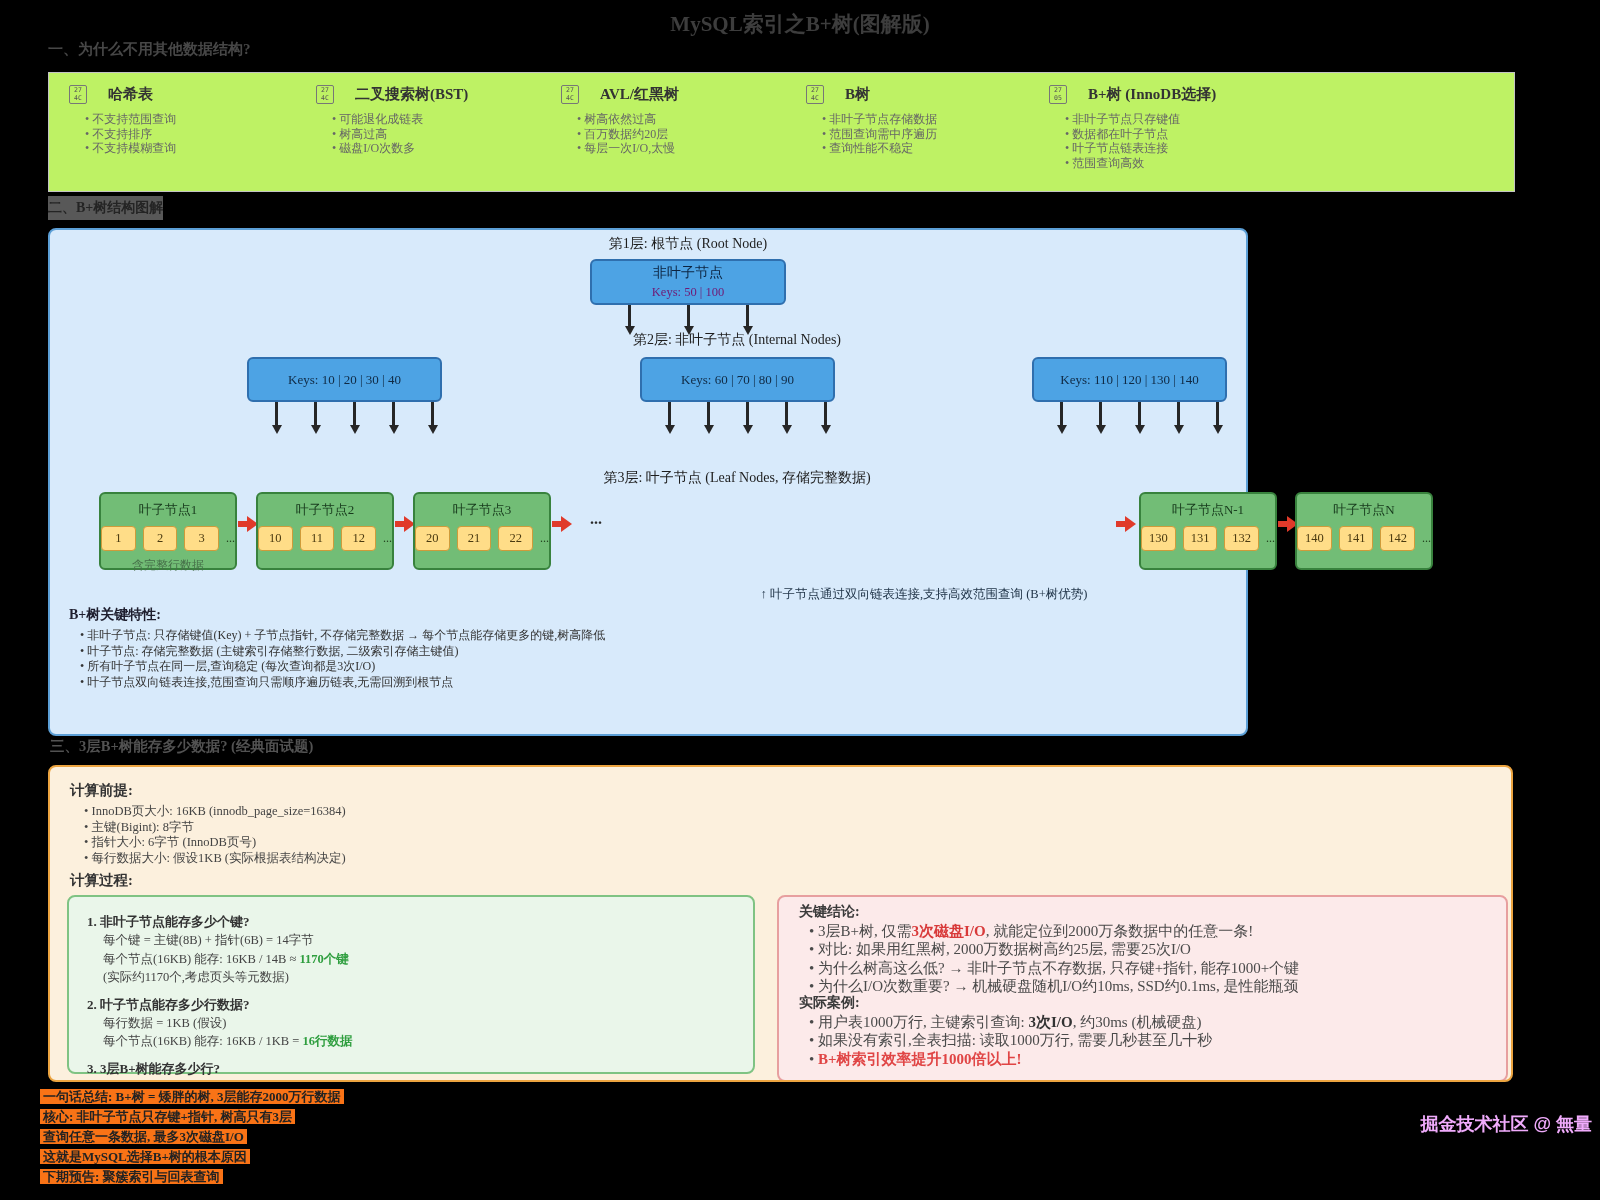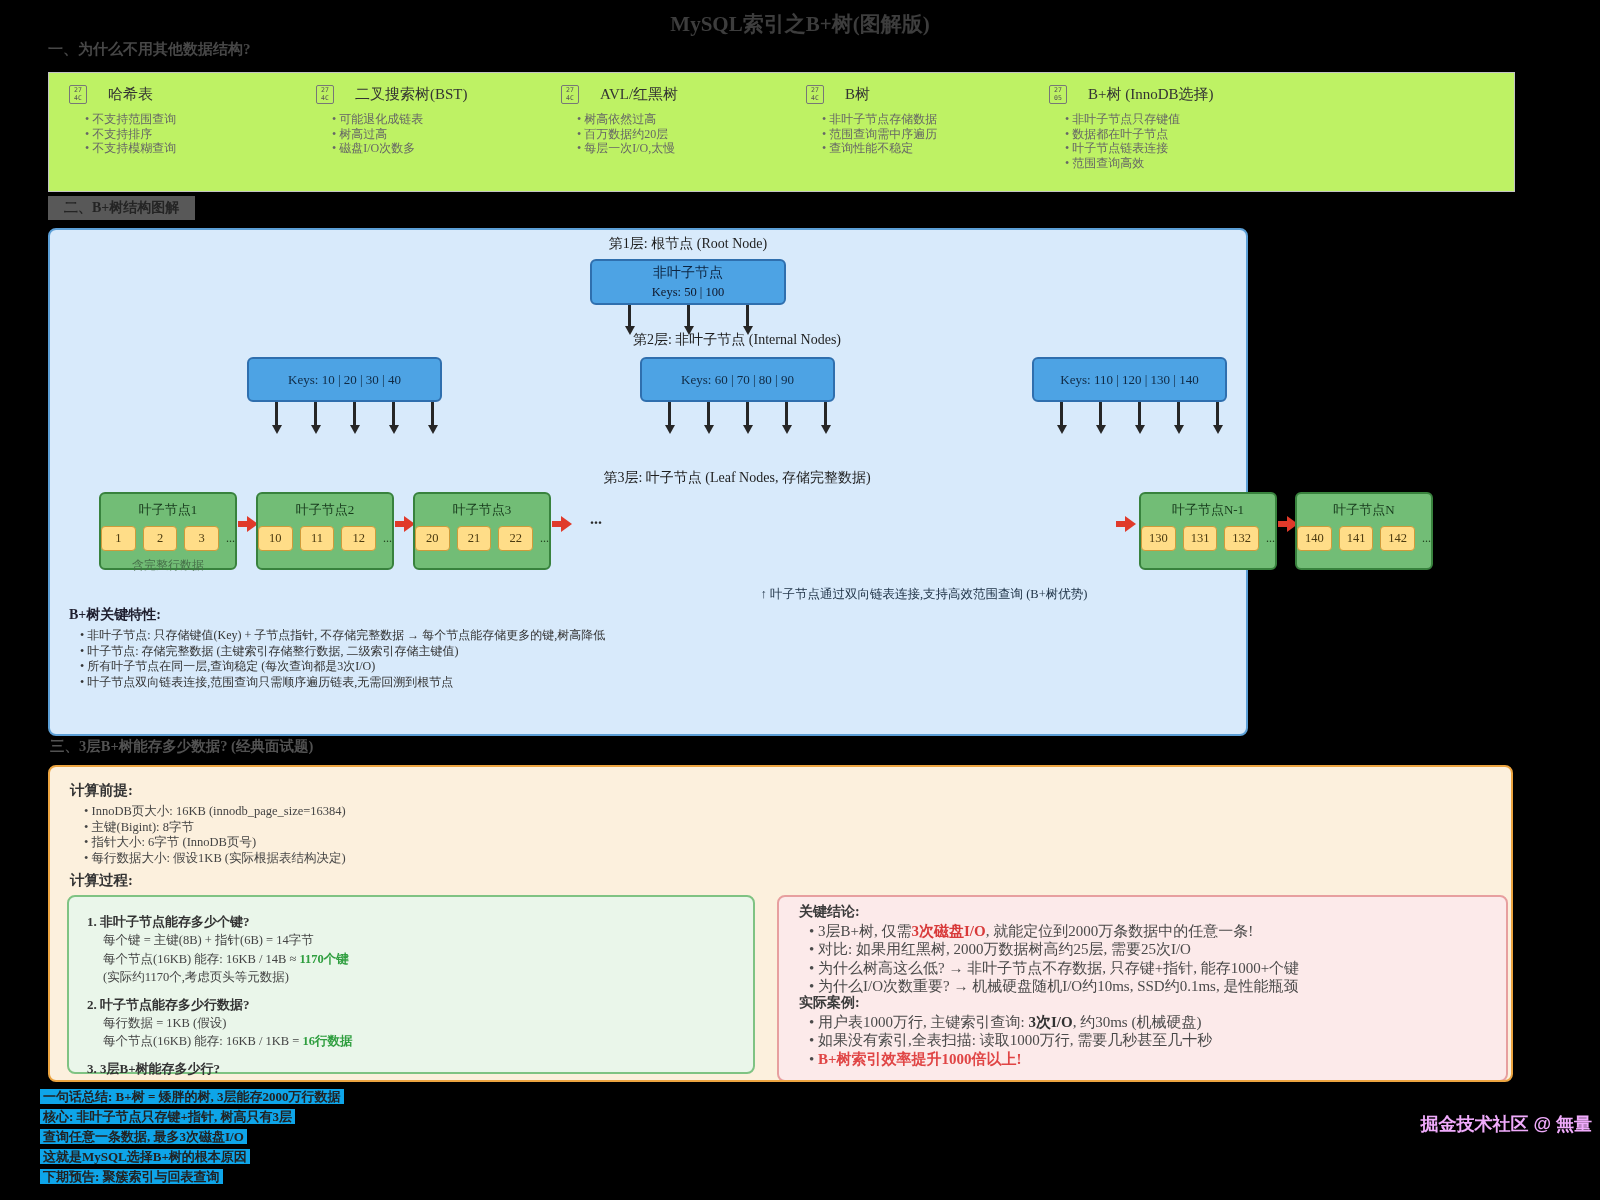--- a/index.html
+++ b/index.html
@@ -3,42 +3,42 @@
 <meta charset="utf-8">
 <style>
   html,body{margin:0;padding:0;background:#000;}
   .page{position:relative;width:1600px;height:1200px;background:#000;overflow:hidden;
         font-family:"Liberation Serif", serif;}
   
   .title{position:absolute;top:10px;left:0;width:1600px;text-align:center;
          font-size:21px;font-weight:bold;color:#3d3d3d;}
   .h1{position:absolute;left:48px;top:40px;font-size:15px;font-weight:bold;color:#474747;}
   .h2bar{position:absolute;left:48px;top:196px;background:#585858;color:#242424;
-         font-size:14px;font-weight:bold;padding:3px 16px;}
+         font-size:14px;font-weight:bold;padding:3px 0;}
   .h3txt{position:absolute;left:50px;top:737px;font-size:14.5px;font-weight:bold;color:#525252;}
   
   .panel1{position:absolute;left:48px;top:72px;width:1467px;height:120px;
           background:#bef264;border:1px solid #c3c3c3;box-sizing:border-box;}
   .card{position:absolute;top:12px;width:235px;}
   .card-head{display:flex;align-items:center;gap:7px;}
   .tofu{display:inline-flex;flex-direction:column;align-items:center;justify-content:center;
         width:16px;height:17px;border:1px solid #777;border-radius:2px;
         font-family:"DejaVu Sans Mono",monospace;font-size:6.5px;line-height:1.15;color:#555;}
-  .card-title{font-size:15px;font-weight:normal;color:#333;padding-left:14px;}
+  .card-title{font-size:15px;font-weight:bold;color:#333;padding-left:14px;}
   .pts{margin:8px 0 0 16px;}
   .pt{font-size:12px;color:#666;line-height:14.6px;}
   .pt::before{content:"• ";color:#666;}
   
   .tree{position:absolute;left:48px;top:228px;width:1200px;height:508px;box-sizing:border-box;
         background:#d8eafb;border:2px solid #5c9fd6;border-radius:8px;padding-left:20px;}
   .lvl{position:absolute;width:400px;text-align:center;font-size:14px;color:#1d1d1d;}
   .bnode{position:absolute;box-sizing:border-box;background:#4da3e4;border:2px solid #2f6fae;
          border-radius:6px;display:flex;flex-direction:column;align-items:center;justify-content:center;font-family:Liberation Serif, serif;}
   .bnode-title{font-size:14px;color:#0c2440;}
-  .bnode-keys{font-size:12.5px;color:#0f172a;margin-top:3px;}
+  .bnode-keys{font-size:12.5px;color:#701a75;margin-top:3px;}
   .ikeys{font-size:13px;color:#102a44;}
   .tarrow{position:absolute;width:3px;background:#262626;}
   .tarrow::after{content:'';position:absolute;left:-3.5px;bottom:-8px;
         border-left:5px solid transparent;border-right:5px solid transparent;border-top:9px solid #262626;}
   .leaf{position:absolute;top:262px;width:138px;height:78px;box-sizing:border-box;
         background:#72bd76;border:2px solid #38823d;border-radius:6px;text-align:center;padding-top:7px;}
   .leaf-title{font-size:13px;color:#173a1c;}
   .leaf-keys{display:flex;justify-content:center;align-items:center;gap:7px;margin-top:7px;}
   .kcell{display:inline-flex;align-items:center;justify-content:center;width:33px;height:23px;
          background:#ffdd88;border:1.5px solid #cf9b3a;border-radius:4px;font-size:12.5px;color:#4a3a10;}
@@ -72,21 +72,21 @@
   .ghl{color:#2f9e3f;font-weight:bold;}
   .pk-h{font-size:14px;font-weight:bold;color:#3a3a3a;line-height:17px;}
   .pk-li{font-size:15px;color:#4a4a4a;line-height:15px;margin-top:3.5px;margin-left:10px;}
   .pk-li::before{content:"• ";}
   .rhl{color:#d83a3a;font-weight:bold;}
   .bhl{font-weight:bold;color:#333;}
   .rline{color:#e04545;font-weight:bold;}
   
   .fblob{position:absolute;left:40px;top:1086px;}
   .fline{line-height:19px;}
-  .fline span{background:#0ea5e9;color:#222;font-size:13px;font-weight:bold;padding:0 3px;}
+  .fline span{background:#f97316;color:#222;font-size:13px;font-weight:bold;padding:0 3px;}
   .watermark{position:absolute;top:1112px;right:8px;font-size:18px;font-weight:bold;color:#f0abfc;
         font-family:"Liberation Sans",sans-serif;}
 </style>
 </head>
 <body>
 
 <div class="page">
 
   <div class="title">MySQL索引之B+树(图解版)</div>
   <div class="h1">一、为什么不用其他数据结构?</div>

